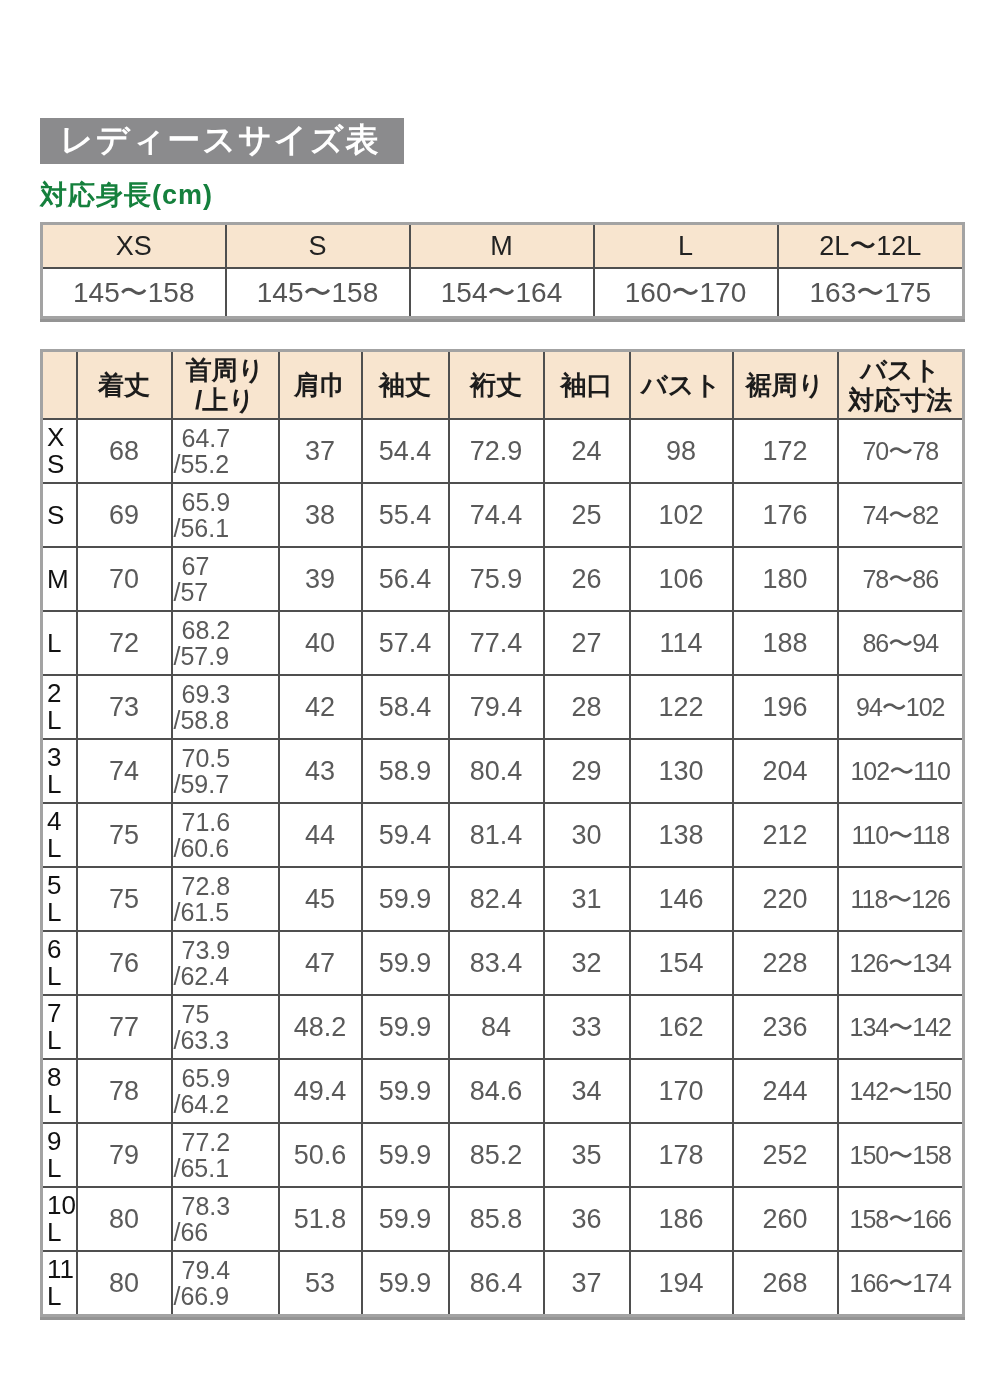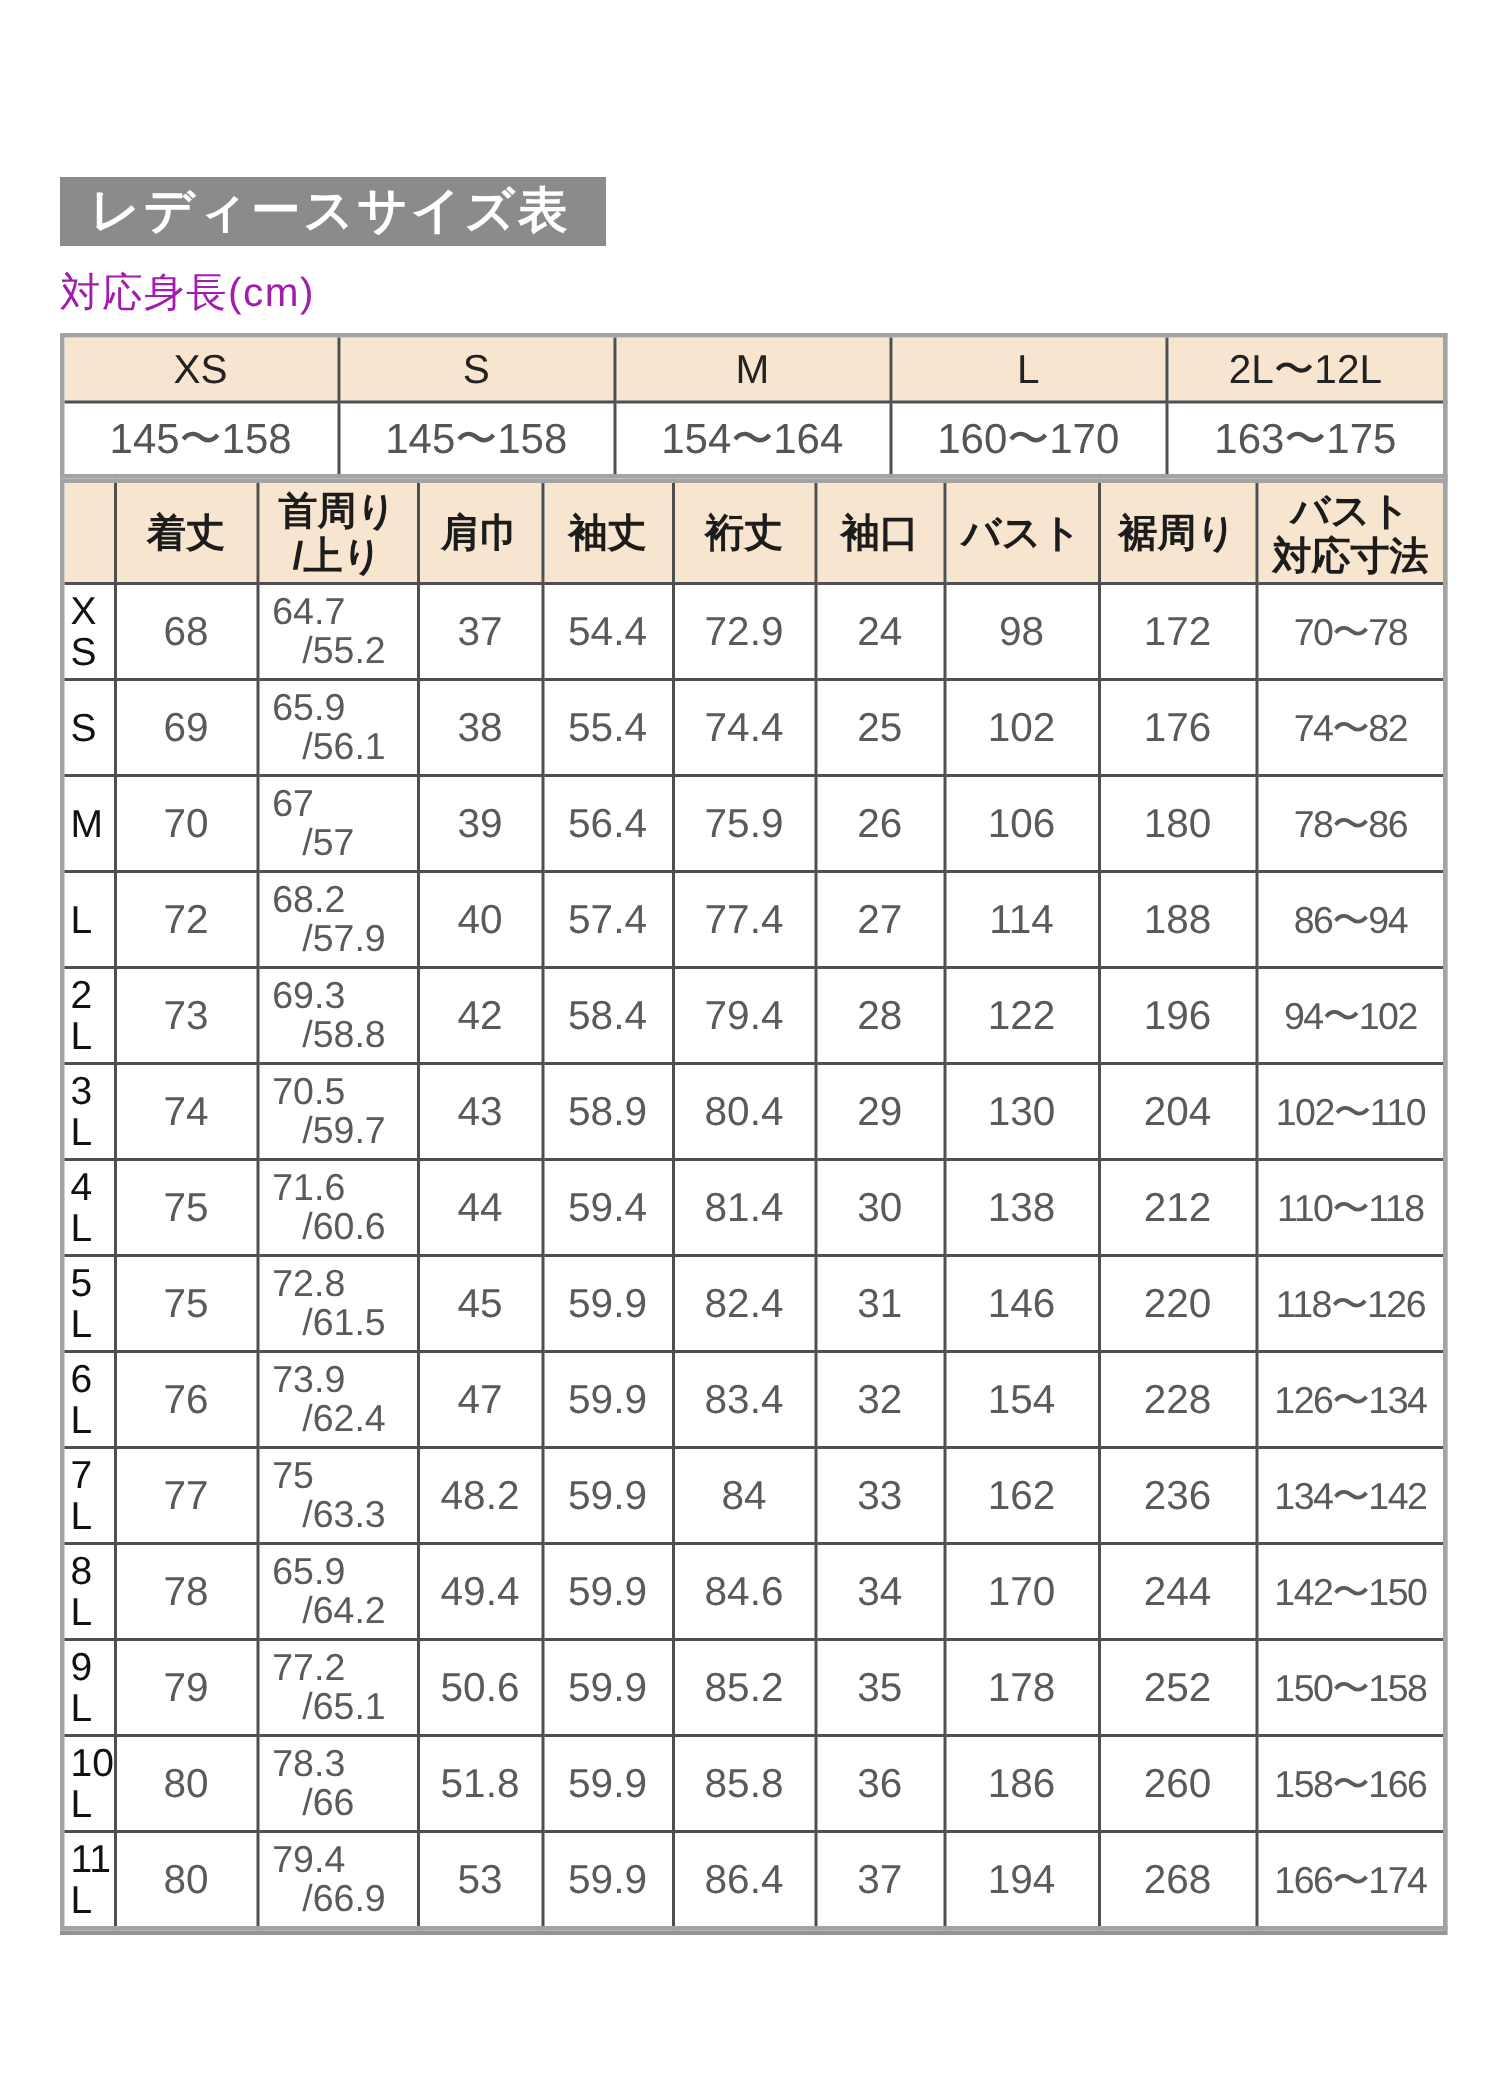--- a/index.html
+++ b/index.html
@@ -22,35 +22,36 @@
     color: #ffffff;
     font-size: 33px;
     font-weight: bold;
     letter-spacing: 2px;
     padding: 3px 24px 5px 20px;
     line-height: 38px;
   }
   .subtitle {
     margin-top: 13px;
     font-size: 27px;
-    font-weight: normal;
-    color: #a21caf;
+    font-weight: bold;
+    color: #15803d;
     letter-spacing: 1px;
   }
   table {
     border-collapse: collapse;
     table-layout: fixed;
     width: 922px;
     background: #ffffff;
   }
   table.height-table {
     margin-top: 9px;
     box-shadow: 0 3px 0 rgba(60,60,60,0.55);
   }
   table.size-table {
+    margin-top: 30px;
     box-shadow: 0 3px 0 rgba(60,60,60,0.55);
   }
   th, td {
     border: 2px solid #4f4f4f;
     text-align: center;
     vertical-align: middle;
     white-space: nowrap;
     overflow: hidden;
   }
   table { border: 3px solid #a3a3a3; }
@@ -92,21 +93,21 @@
     text-align: left;
     padding-left: 4px;
     white-space: pre-line;
   }
   .size-table td.neck {
     text-align: left;
     font-size: 25px;
     line-height: 26px;
   }
   .size-table td.neck .l1 { padding-left: 8px; }
-  .size-table td.neck .l2 { padding-left: 28px; }
+  .size-table td.neck .l2 { }
   .size-table td:last-child {
     font-size: 25px;
     letter-spacing: -1px;
   }
 </style>
 </head>
 <body>
 
 <div class="page">
 

